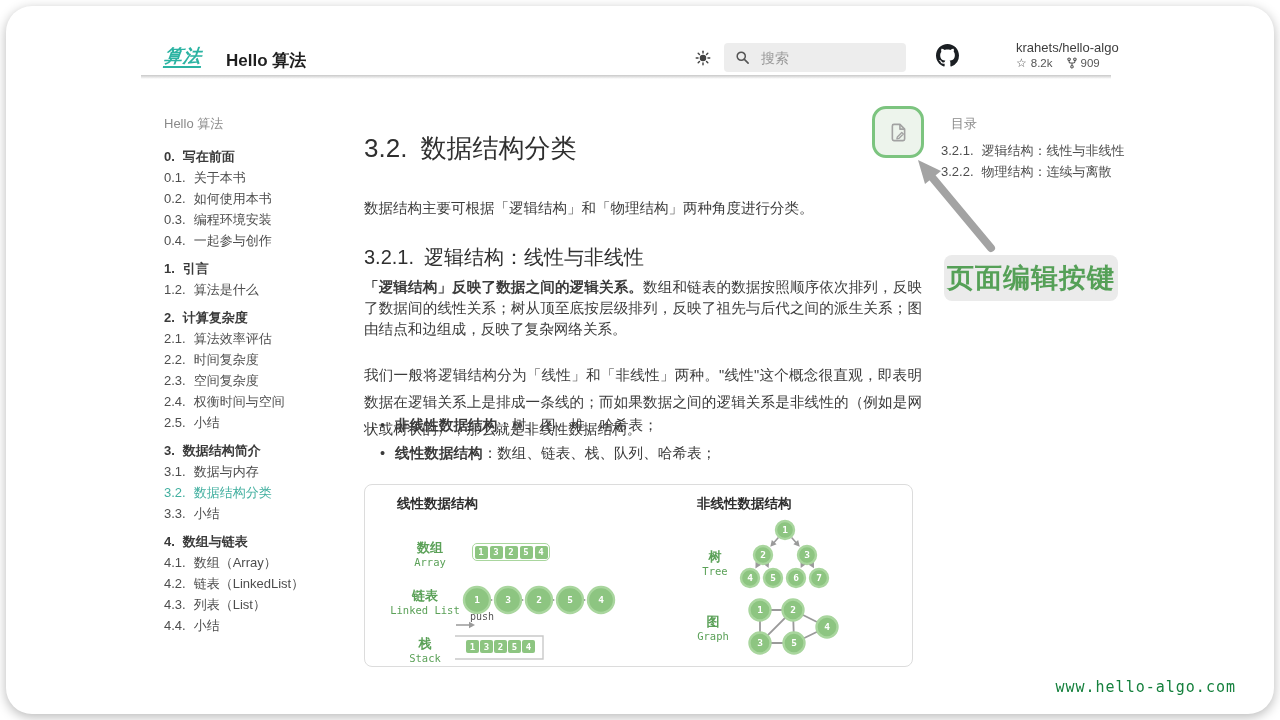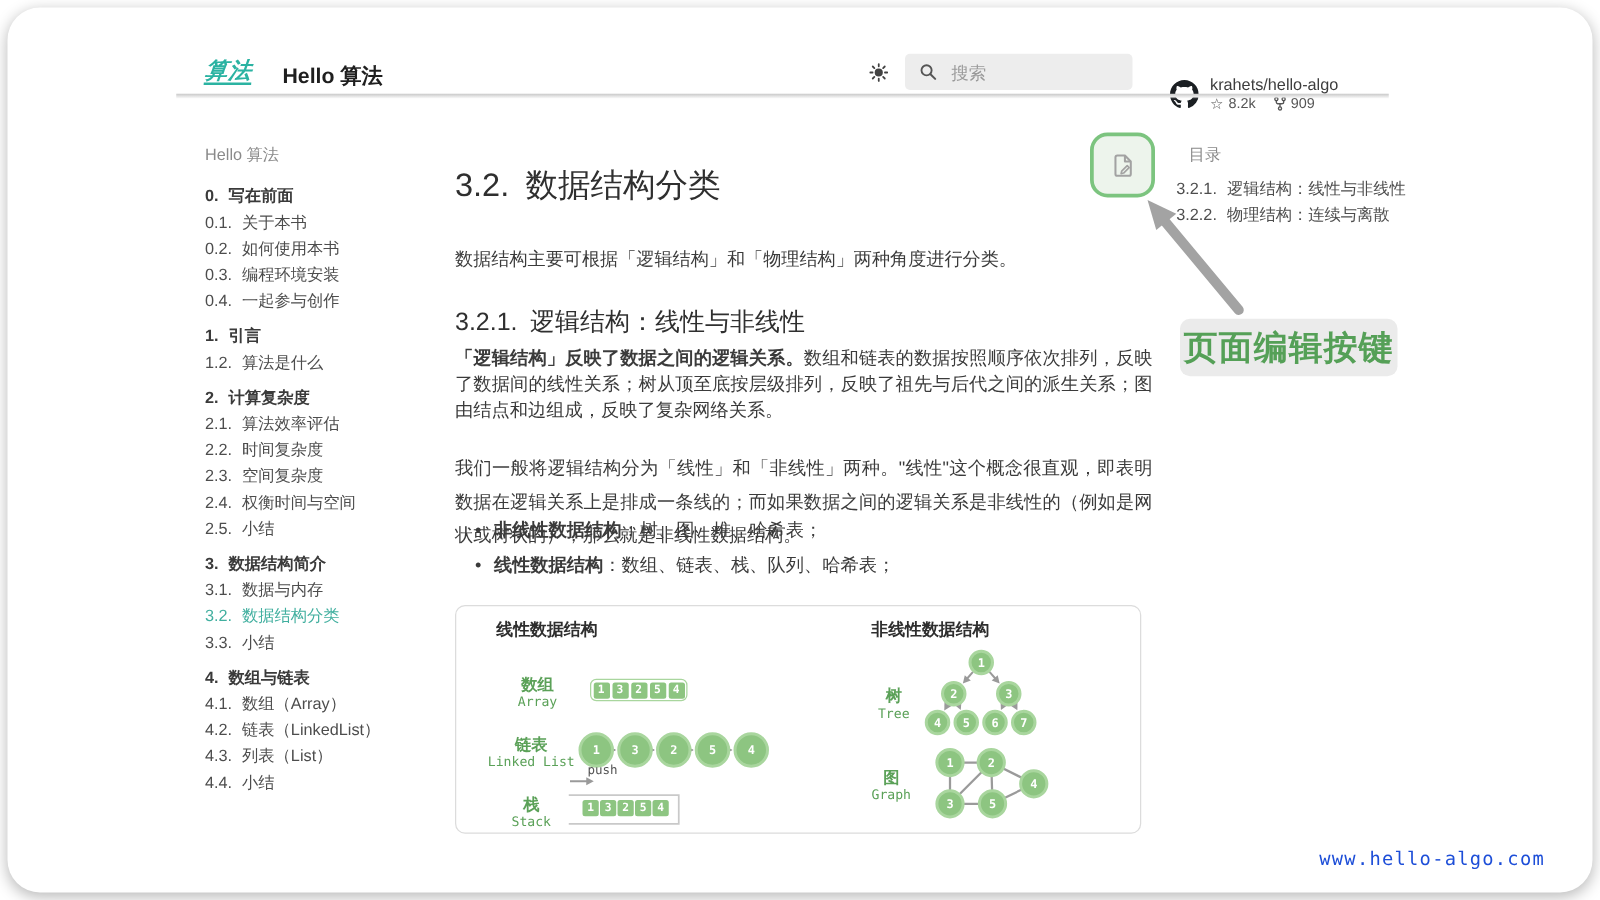--- a/index.html
+++ b/index.html
@@ -11,21 +11,21 @@
   .logo{position:absolute;left:158px;top:40px;color:#2bb3a2;font-weight:bold;font-style:italic;
     font-size:18px;letter-spacing:1px;transform:skewX(-6deg);border-bottom:2px solid #2bb3a2;line-height:20px;}
   .app-title{position:absolute;left:220px;top:43px;font-size:17px;font-weight:bold;color:#1f1f1f;}
   .theme-toggle{position:absolute;left:688px;top:43px;width:18px;height:18px;cursor:pointer;}
   .searchbox{position:absolute;left:718px;top:37px;width:182px;height:29px;background:#ededed;
     border-radius:4px;display:flex;align-items:center;}
   .searchbox svg{margin-left:11px;flex:none;}
   .searchbox input{border:none;background:transparent;outline:none;font-size:14px;color:#444;
     margin-left:9px;width:130px;font-family:"Liberation Sans",sans-serif;}
   .searchbox input::placeholder{color:#9a9a9a;}
-  .gh{position:absolute;left:930px;top:54px;display:flex;align-items:center;cursor:pointer;}
+  .gh{position:absolute;left:930px;top:34px;display:flex;align-items:center;cursor:pointer;gap:48px;}
   .gh-text{margin-left:9px;}
   .gh-repo{font-size:13px;color:#3d3d3d;line-height:15px;}
   .gh-stats{font-size:11.5px;color:#555;display:flex;align-items:center;gap:4px;margin-top:1px;}
   .gh-stats .sep{width:6px;}
   .hdr-divider{position:absolute;left:135px;top:69px;width:970px;height:4px;
     background:linear-gradient(180deg,#c8c8c8 0%,#e9e9e9 60%,rgba(255,255,255,0) 100%);}
 
   
   .sidebar{position:absolute;left:158px;top:108px;width:190px;font-size:13px;}
   .site-label{color:#8a8a8a;line-height:20px;margin-bottom:12px;}
@@ -69,21 +69,21 @@
 
   
   .edit-btn{position:absolute;left:866px;top:100px;width:52px;height:52px;border:3.5px solid #7cc47f;
     border-radius:14px;background:#edf4ec;display:flex;align-items:center;justify-content:center;cursor:pointer;box-sizing:border-box;}
   .anno-arrow{position:absolute;left:880px;top:150px;pointer-events:none;}
   .anno-label{position:absolute;left:938px;top:249px;width:174px;height:46px;background:#ebebeb;
     border-radius:8px;display:flex;align-items:center;justify-content:center;
     font-size:27px;font-weight:bold;color:#55a057;letter-spacing:1px;}
 
   .footer-url{position:absolute;right:38px;top:672px;font-family:"DejaVu Sans Mono",monospace;
-    font-size:15px;color:#1d4ed8;letter-spacing:1px;}
+    font-size:15px;color:#15803d;letter-spacing:1px;}
 </style>
 </head>
 <body>
 
 <div class="card">
 
   <div class="logo">算法</div>
   <div class="app-title">Hello 算法</div>
 
   <div class="theme-toggle">

